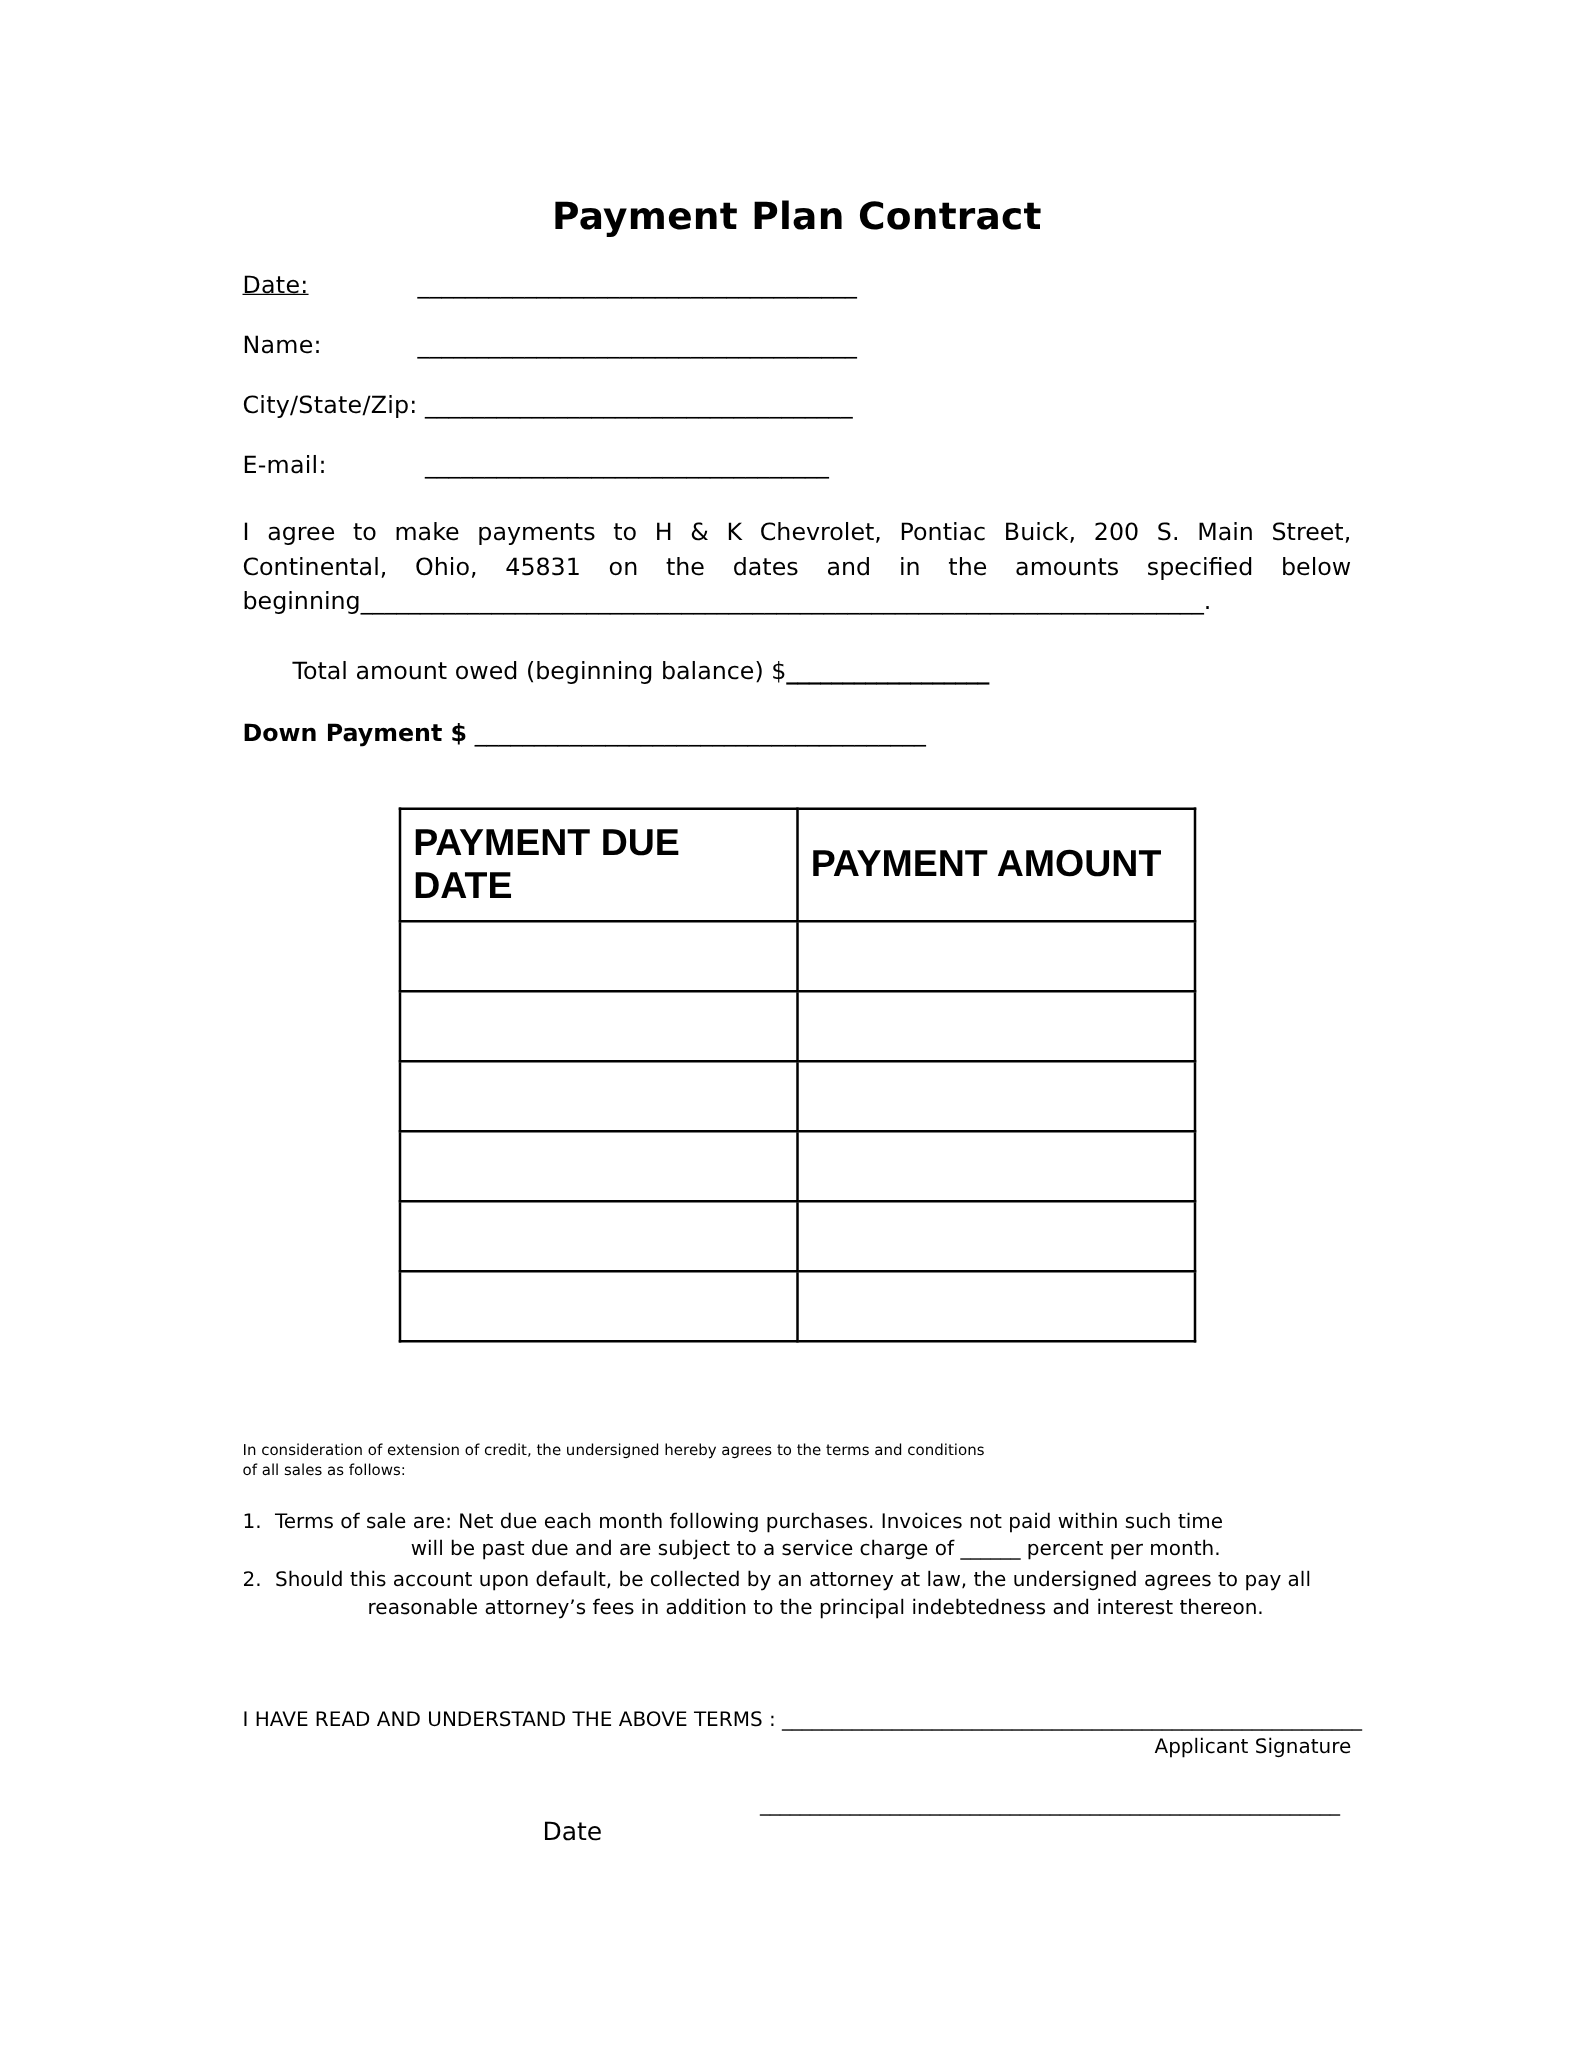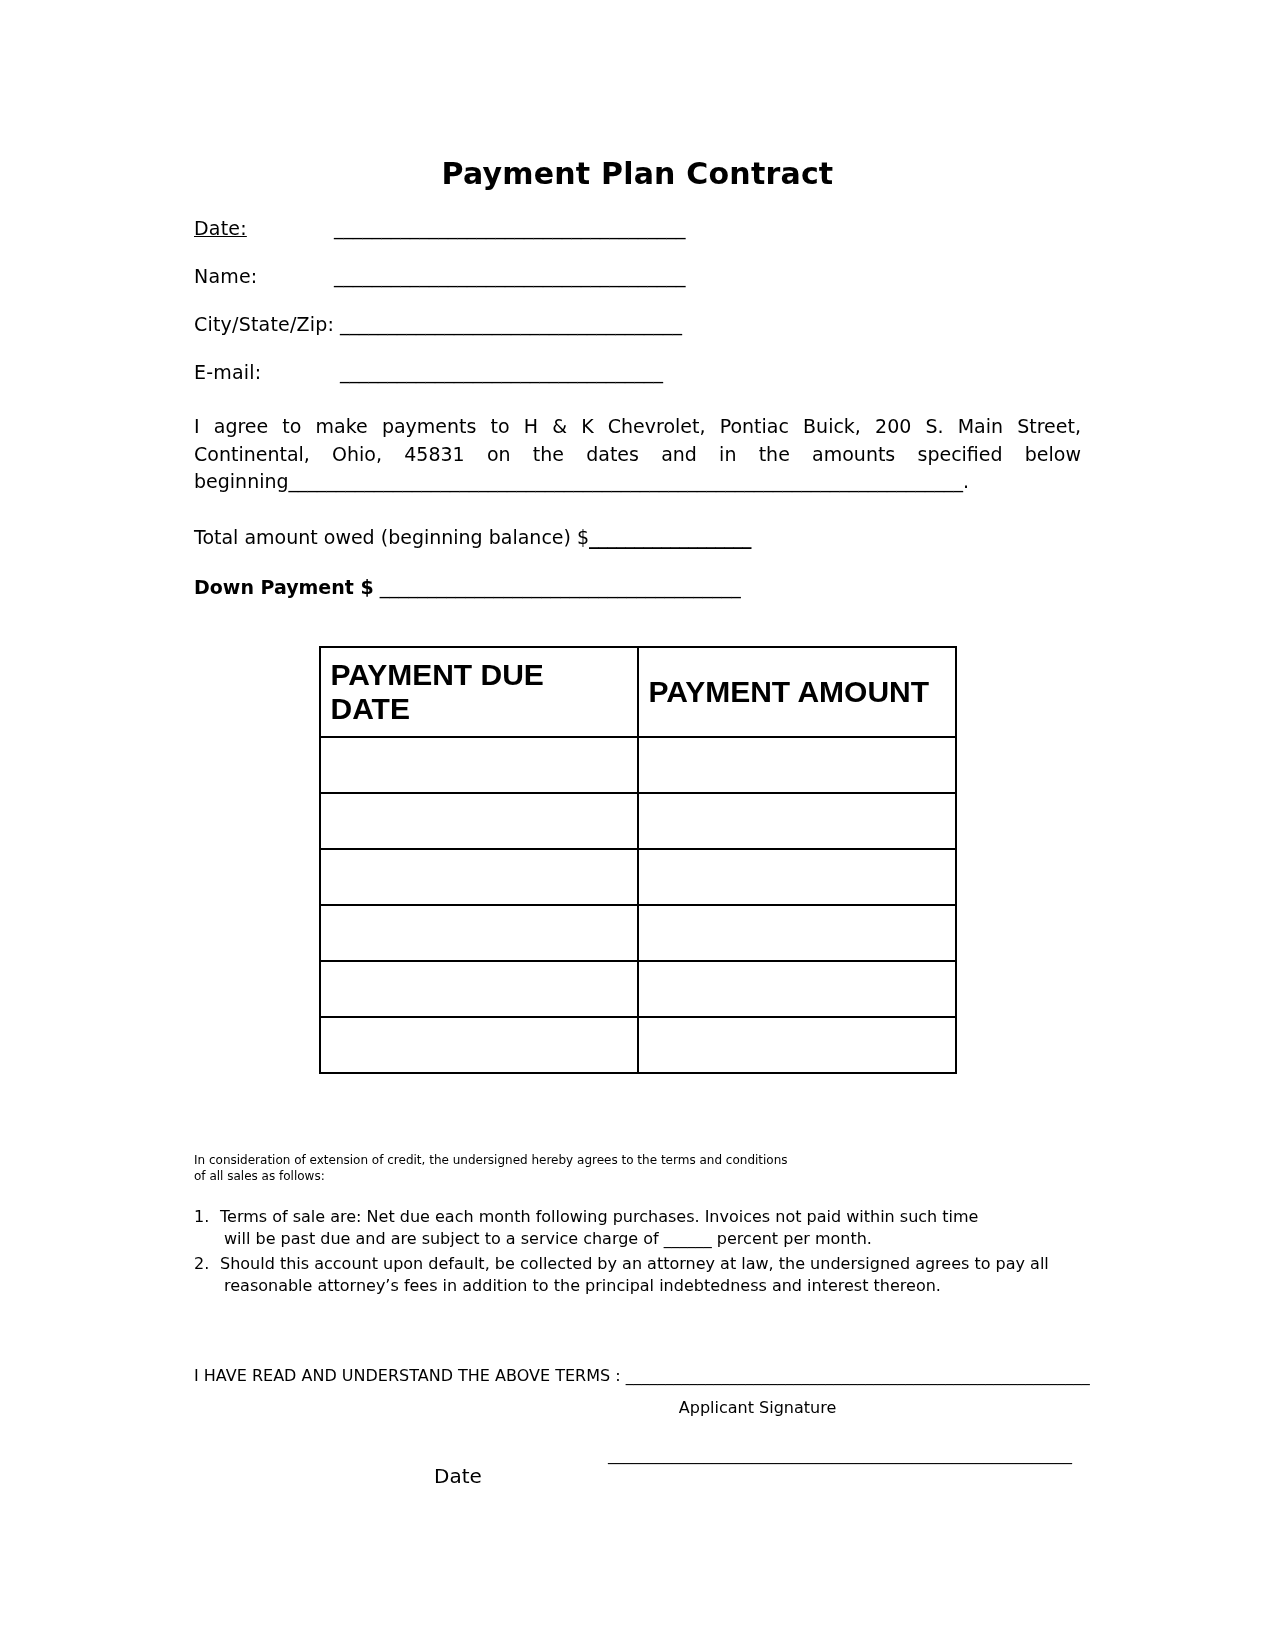--- a/index.html
+++ b/index.html
@@ -57,20 +57,21 @@
     margin-top: 30px;
     line-height: 1.45;
     word-spacing: 1px;
   }
   .para .inline-dash {
     letter-spacing: 0px;
   }
   .total-line {
     font-size: 19px;
     margin-top: 30px;
+    margin-left: 40px;
   }
   .total-line .amt-blank {
     font-weight: bold;
     letter-spacing: -0.5px;
   }
   .down-payment {
     font-size: 19px;
     margin-top: 28px;
   }
   .down-payment b { font-weight: bold; }
@@ -113,31 +114,32 @@
   .terms-num {
     width: 26px;
     flex: 0 0 26px;
   }
   .terms-text {
     flex: 1;
   }
   .terms-text .indent2 {
     display: block;
     padding-left: 4px;
+    text-align: center;
   }
   .sig-block {
     margin-top: 70px;
     font-size: 16px;
   }
   .sig-line {
     white-space: nowrap;
   }
   .sig-caption {
-    text-align: center;
-    margin-top: 13px;
+    text-align: right;
+    margin-top: 2px;
     padding-left: 240px;
     font-size: 16px;
   }
   .sig-line2 {
     margin-top: 28px;
     padding-left: 414px;
     font-size: 16px;
     white-space: nowrap;
   }
   .sig-caption2 {

